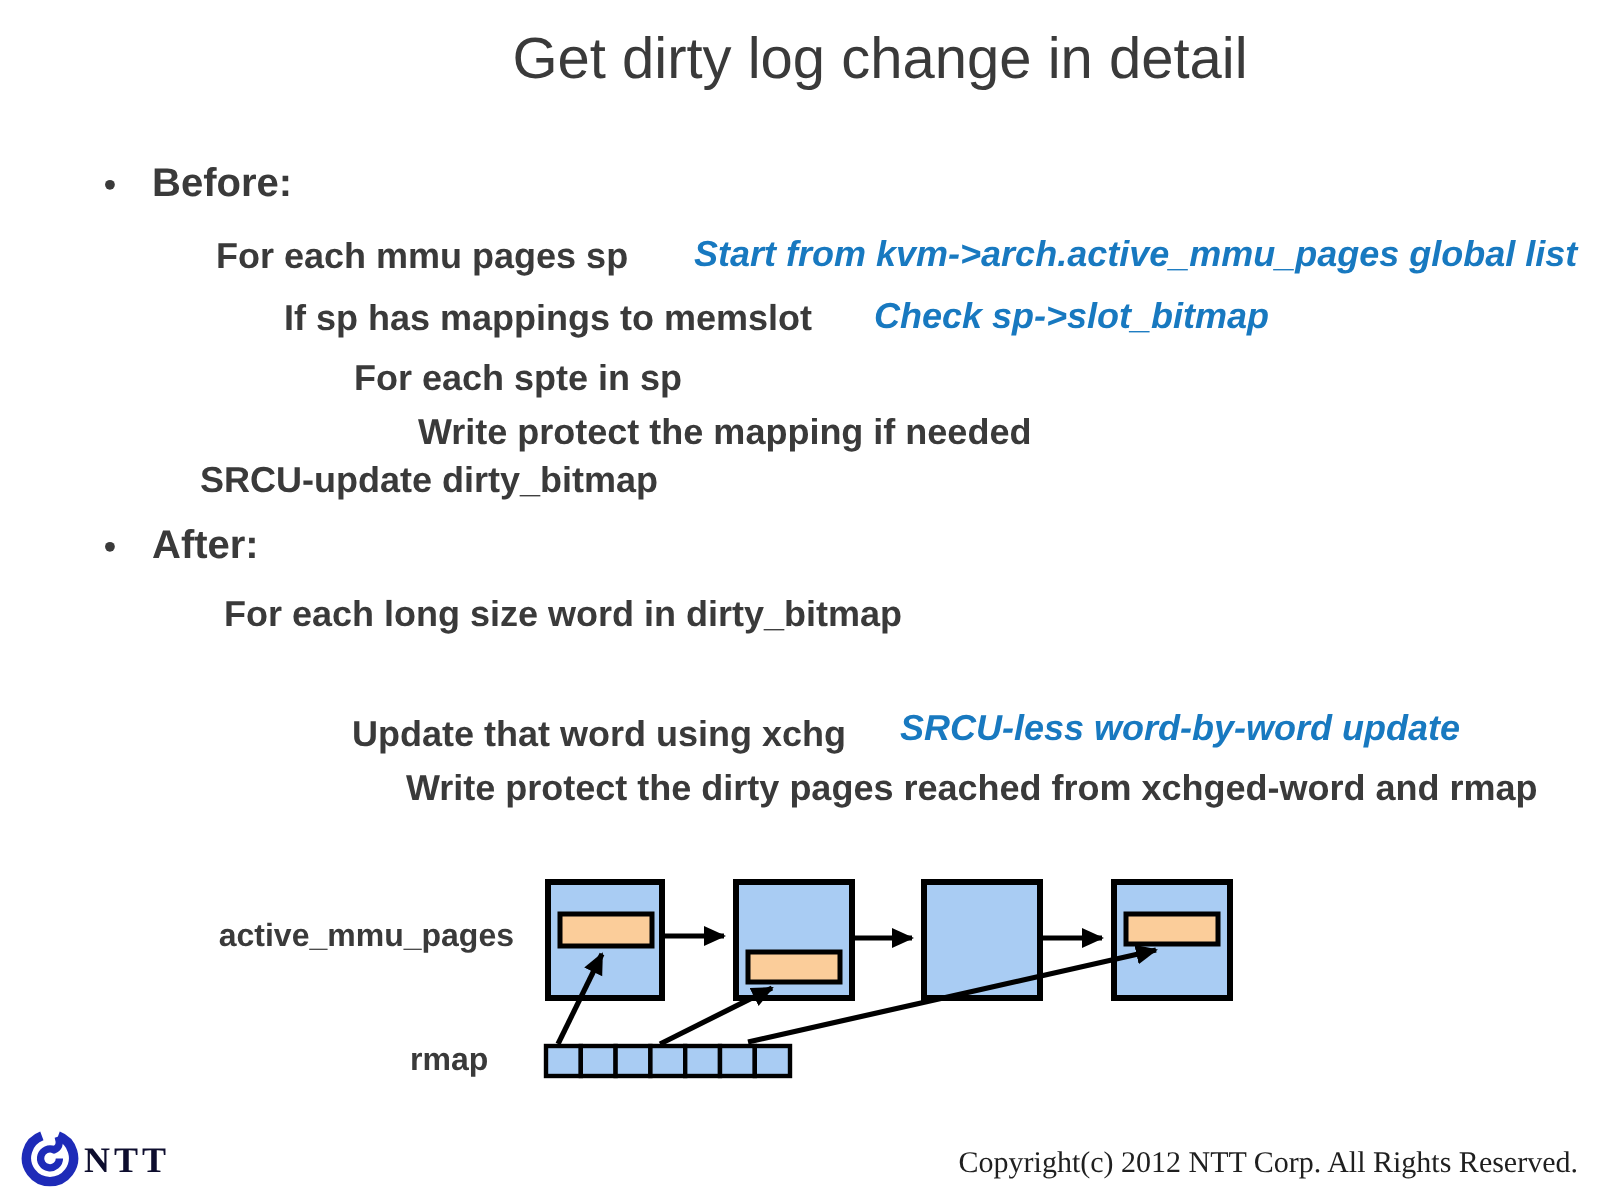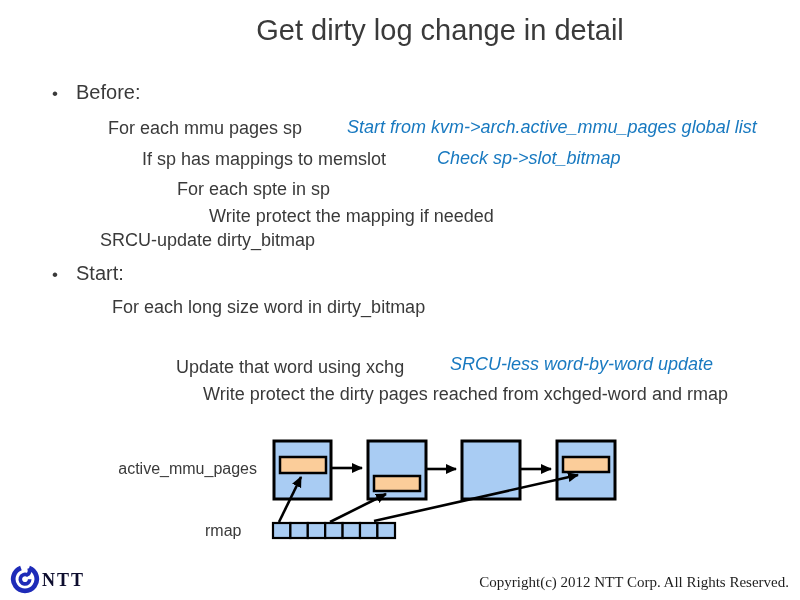--- a/index.html
+++ b/index.html
@@ -7,21 +7,21 @@
     position:relative; width:800px; height:600px; background:#ffffff;
     font-family:"Liberation Sans", sans-serif; overflow:hidden;
     --text:#3a3a3a; --note:#1879c0; --box:#a9ccf3; --bar:#fbcd9a; --ntt:#1e2bb8;
   }
   .title {
     position:absolute; top:14px; left:0; width:100%; text-align:center;
     font-size:29px; color:var(--text); line-height:1.15; white-space:nowrap;margin-left:40px;
   }
   .line {
     position:absolute; white-space:nowrap; font-size:18px;
-    color:var(--text); line-height:1;
+    color:var(--text); line-height:1;font-weight:bold;
   }
   .sec { font-size:20px; }
   .bullet { display:inline-block; width:24px; font-size:17px; }
   .note { font-style:italic; color:var(--note); }
   .diagram-label { font-size:16px; color:var(--text); }
   .box  { fill:var(--box); stroke:#000; stroke-width:3; }
   .bar  { fill:var(--bar); stroke:#000; stroke-width:2.5; }
   .cell { fill:var(--box); stroke:#000; stroke-width:2.2; }
   .arrow{ stroke:#000; stroke-width:2.6; marker-end:url(#ah); }
   .ntt-word {
@@ -49,21 +49,21 @@
   <div class="line" style="left:142px; top:150px">If sp has mappings to memslot</div>
 
   <div class="line note" style="left:347px; top:118px">Start from kvm-&gt;arch.active_mmu_pages global list</div>
   <div class="line note" style="left:437px; top:149px">Check sp-&gt;slot_bitmap</div>
 
   <div class="line" style="left:177px; top:180px">For each spte in sp</div>
   <div class="line" style="left:209px; top:207px">Write protect the mapping if needed</div>
   <div class="line" style="left:100px; top:231px">SRCU-update dirty_bitmap</div>
 
   <div class="line sec" style="left:52px; top:263px">
-    <span class="bullet">•</span><span>Start:</span>
+    <span class="bullet">•</span><span>After:</span>
   </div>
 
   <div class="line" style="left:112px; top:298px">For each long size word in dirty_bitmap</div>
 
   <div class="line" style="left:176px; top:358px">Update that word using xchg</div>
   <div class="line note" style="left:450px; top:355px">SRCU-less word-by-word update</div>
 
   <div class="line" style="left:203px; top:385px">Write protect the dirty pages reached from xchged-word and rmap</div>
 
   <div class="line diagram-label" style="left:90px; top:461px; width:167px; text-align:right">active_mmu_pages</div>

